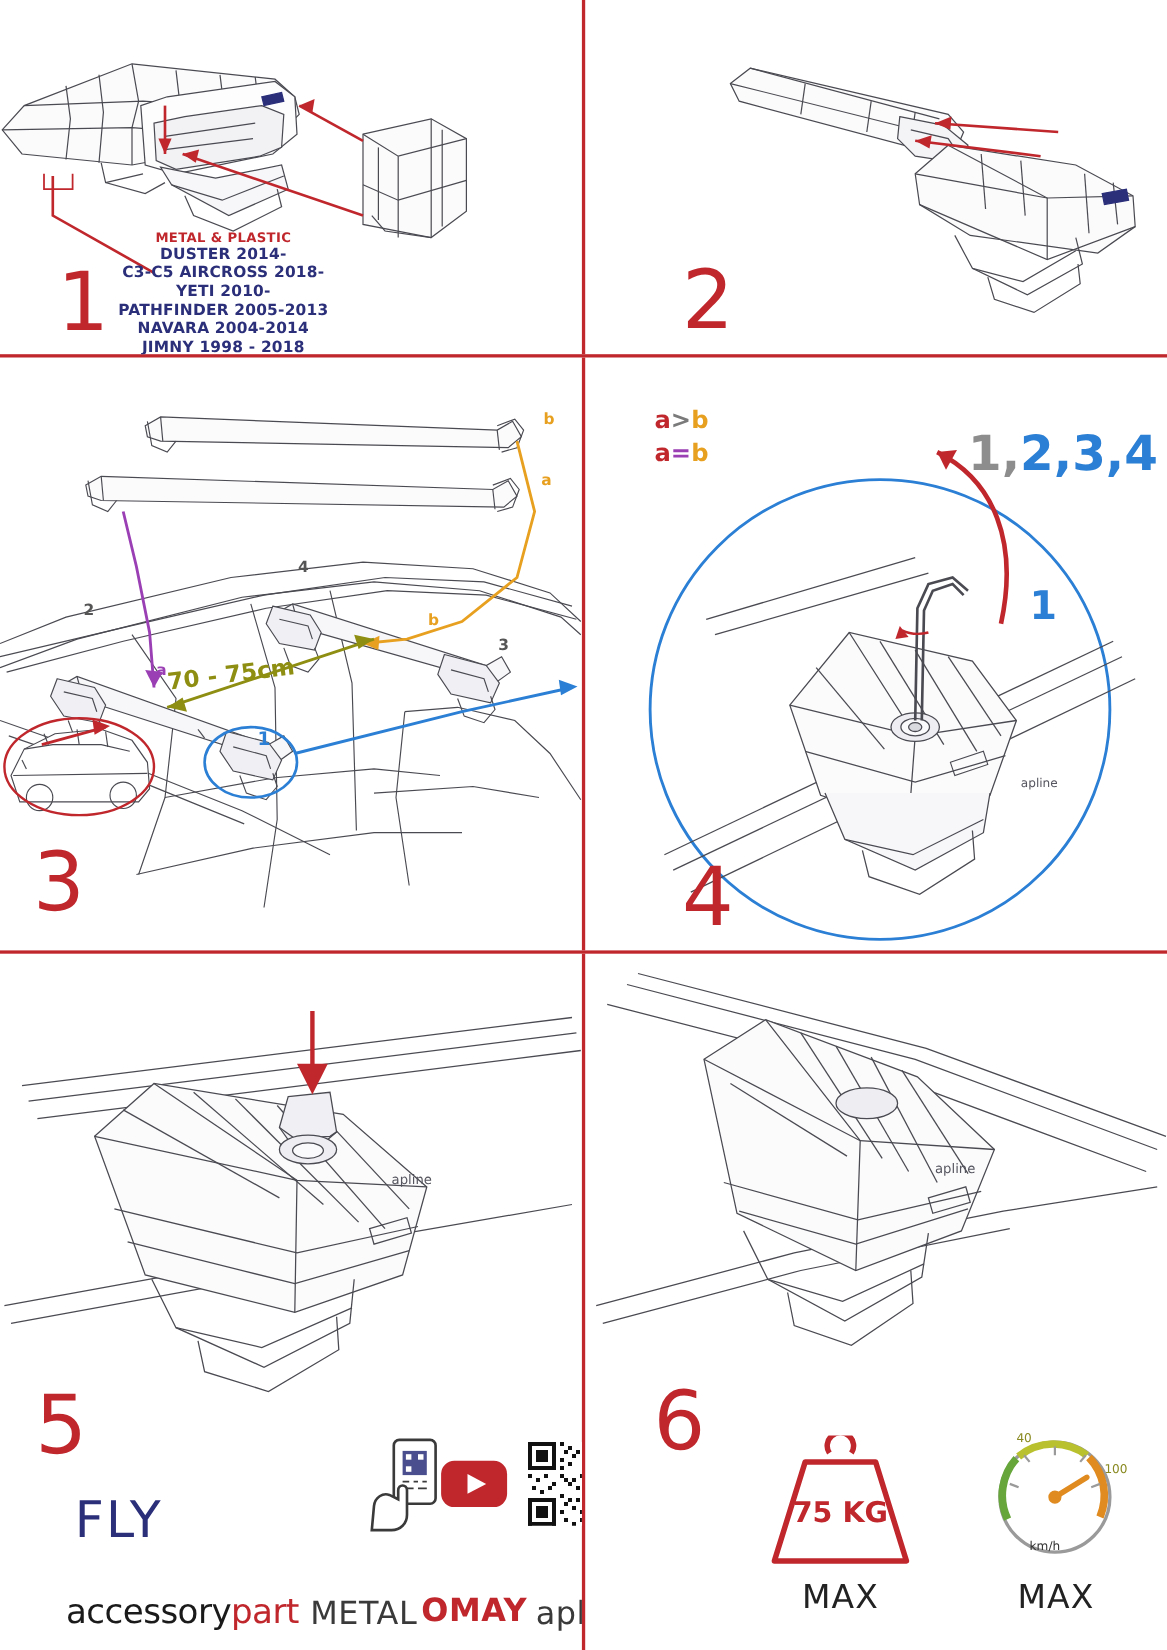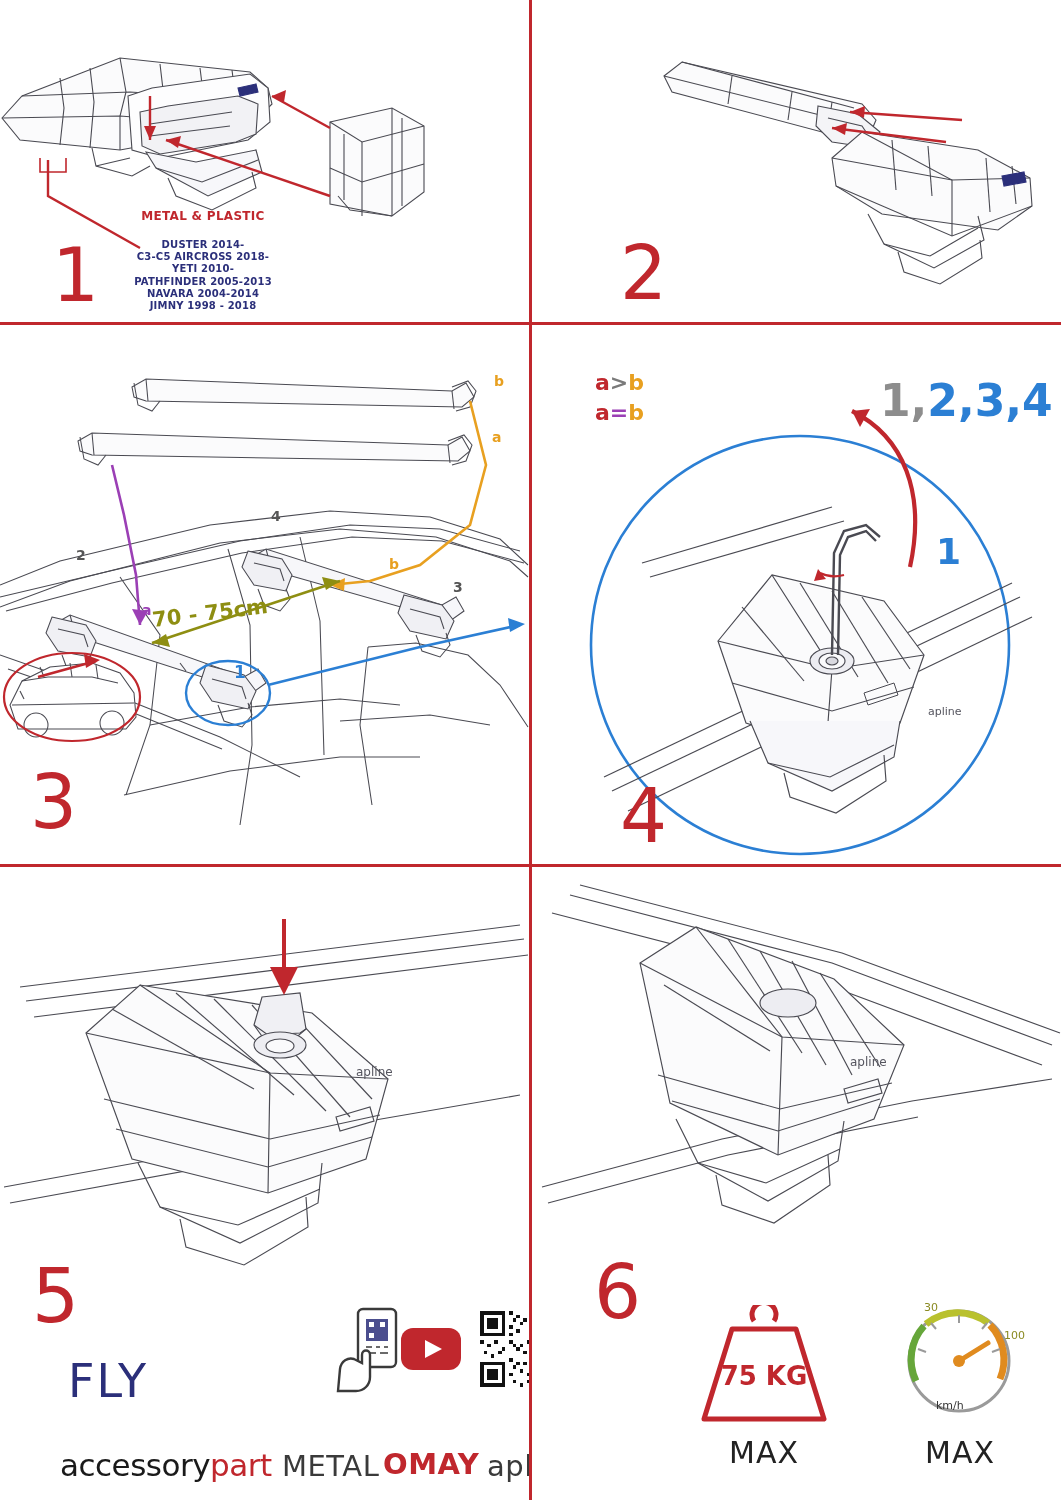--- a/index.html
+++ b/index.html
@@ -55,43 +55,43 @@
   .mp-title {
     color: #c0272d;
     font-weight: bold;
     font-size: 12px;
     letter-spacing: 0.3px;
     font-family: "DejaVu Sans", sans-serif;
   }
   .mp-list {
     color: #2b2f7a;
     font-weight: bold;
-    font-size: 10px;
+    font-size: 14px;
     letter-spacing: 0.2px;
     line-height: 1.22;
     font-family: "DejaVu Sans", sans-serif;
-    margin-top: 16px;
   }
   .ab-block {
     position: absolute;
     font-family: "DejaVu Sans", sans-serif;
     font-weight: bold;
     font-size: 22px;
     line-height: 1.35;
   }
   .ab-a { color: #c0272d; }
   .ab-gt { color: #7a7a7a; }
   .ab-b { color: #e8a020; }
   .ab-eq { color: #9b3fb5; }
 
   .label1234 {
     position: absolute;
     font-family: "DejaVu Sans", sans-serif;
     font-size: 44px;
     font-weight: bold;
+    margin-top: 12px;
   }
   .l-grey { color: #8d8d8d; }
   .l-blue { color: #2b7fd4; }
 
   .dimlabel {
     position: absolute;
     color: #8e8e12;
     font-family: "DejaVu Sans", sans-serif;
     font-size: 21px;
     font-weight: bold;
@@ -678,19 +678,19 @@
       <g stroke="#9a9a9a" stroke-width="2">
         <path d="M75 16 L75 24"></path>
         <path d="M47 24 L52 30"></path>
         <path d="M103 24 L98 30"></path>
         <path d="M34 50 L42 53"></path>
         <path d="M116 50 L108 53"></path>
       </g>
       <path d="M75 62 L104 44" stroke="#e08b1f" stroke-width="5" stroke-linecap="round"></path>
       <circle cx="75" cy="62" r="6" fill="#e08b1f"></circle>
     </svg>
-    <div class="gauge-tick" style="left:392px; top:434px;">30</div>
+    <div class="gauge-tick" style="left:392px; top:434px;">40</div>
     <div class="gauge-tick" style="left:472px; top:462px;">100</div>
     <div class="kmh" style="left:404px; top:532px;">km/h</div>
     <div class="maxlabel" style="left:372px; top:568px; width:112px; text-align:center;">MAX</div>
   </div>
 
 </div>
 
 </body></html>

